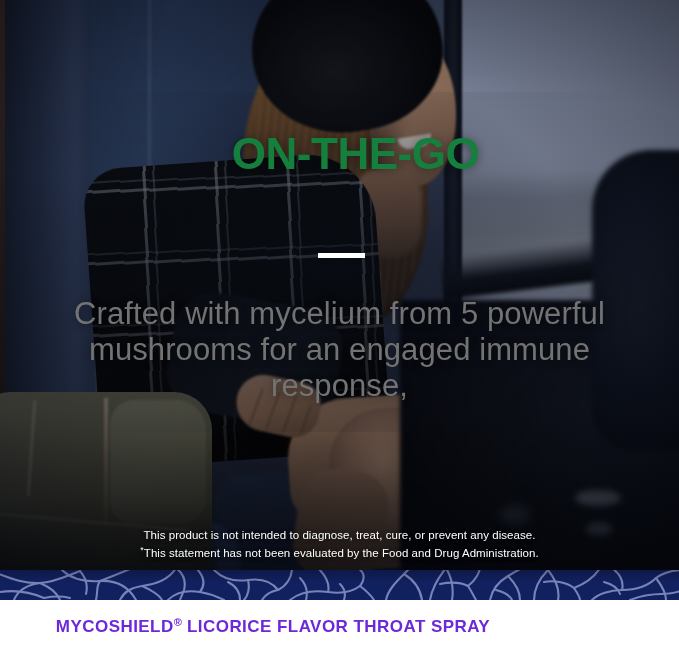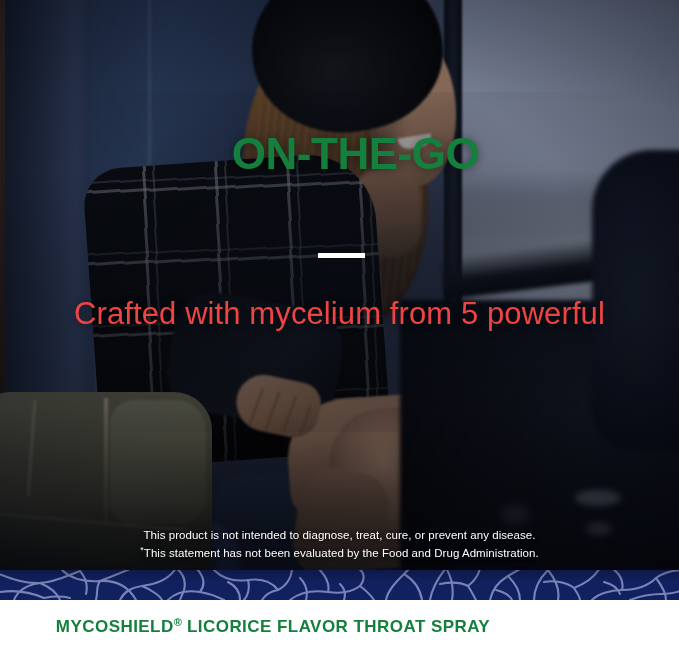--- a/index.html
+++ b/index.html
@@ -450,21 +450,21 @@
     top: 253px;
     width: 47px;
     height: 5px;
     background: #ffffff;
   }
   .subcopy {
     position: absolute;
     left: 40px;
     top: 296px;
     width: 599px;
-    color: #ef4444;
+    color: #737373;
     font-weight: 400;
     font-size: 31px;
     line-height: 36px;
     letter-spacing: .1px;
     text-shadow: 0 1px 8px rgba(0,0,0,.40);
   }
   .subcopy .sup {
     font-size: 21px;
     vertical-align: 11px;
   }
@@ -510,21 +510,21 @@
     width: 679px;
     height: 55px;
     background: #ffffff;
   }
   .caption {
     position: absolute;
     left: 0;
     top: 16px;
     width: 546px;
     text-align: center;
-    color: #15803d;
+    color: #6d28d9;
     font-weight: 700;
     font-size: 17px;
     letter-spacing: .45px;
   }
   .caption .reg {
     font-size: 11px;
     vertical-align: 6px;
     letter-spacing: 0;
   }
 </style>
@@ -587,20 +587,21 @@
   <div class="overlay">
 
     <div class="headline">
       <div>ON-THE-GO</div>
     </div>
 
     <div class="rule"></div>
 
     <div class="subcopy">
       <div>Crafted with mycelium from 5 powerful</div>
+      <div>mushrooms for an engaged immune response,</div>
     </div>
 
     <div class="disclaimer">
       <div>This product is not intended to diagnose, treat, cure, or prevent any disease.</div>
       <div><span class="sup">*</span><span>This statement has not been evaluated by the Food and Drug Administration.</span></div>
     </div>
 
   </div>
 
   <div class="band">

